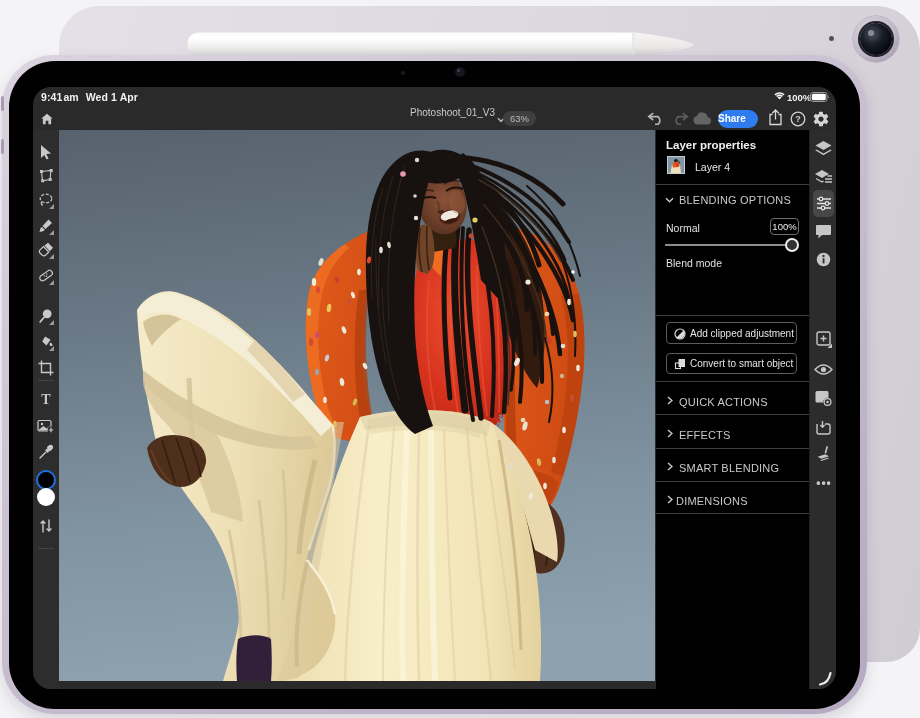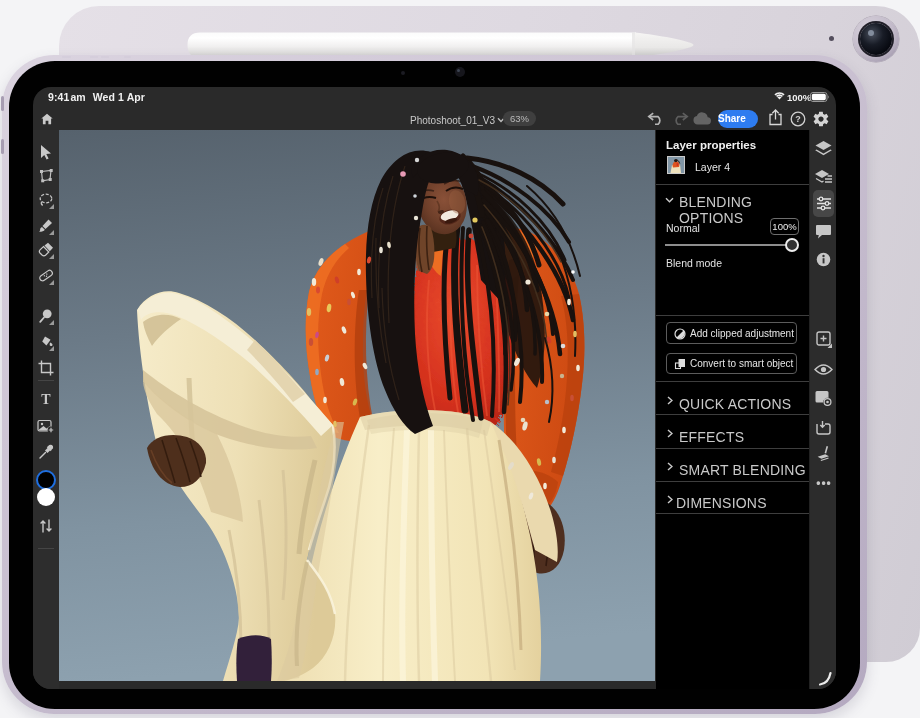--- a/index.html
+++ b/index.html
@@ -27,34 +27,34 @@
   #bezel { position:absolute; left:7px; top:6px; right:7px; bottom:5px; border-radius:46px; background:#010101; }
   #screen { position:absolute; left:31px; top:32px; width:803px; height:602px; border-radius:18px;
     background:#2a2a2a; overflow:hidden; }
   .slot { position:absolute; top:1px; height:2px; border-radius:1px; background:rgba(210,202,216,.55); }
   #fcam1 { position:absolute; left:453px; top:12px; width:10px; height:10px; border-radius:50%; background:#16161c; }
   #fcam1 i { position:absolute; left:2px; top:2px; width:3px; height:3px; border-radius:50%; background:#3c4452; }
   #fcam2 { position:absolute; left:399px; top:16px; width:4px; height:4px; border-radius:50%; background:#1b1b22; }
   .volbtn { position:absolute; left:-1px; width:3px; border-radius:2px; background:#a79db2; }
 
   
-  #statusL { position:absolute; left:8px; top:4px; font-size:10.5px; font-weight:700; color:#f1f1f1; letter-spacing:.1px;margin-left:7px; }
+  #statusL { position:absolute; left:8px; top:4px; font-size:10.5px; font-weight:700; color:#f1f1f1; letter-spacing:.1px; }
   #statusL .gap { display:inline-block; width:7px; }
   #pct { position:absolute; left:754px; top:4.5px; font-size:9.5px; font-weight:700; color:#f1f1f1; }
-  #title { position:absolute; left:377px; top:20px; font-size:10px; color:#c9c9c9;margin-top:8px; }
+  #title { position:absolute; left:377px; top:20px; font-size:10px; color:#c9c9c9; }
   #zoompill { position:absolute; left:470px; top:24px; width:33px; height:15px; border-radius:8px; background:#3f3f3f;
     font-size:9.5px; color:#b9b9b9; text-align:center; line-height:15px; }
   #sharebtn { position:absolute; left:685px; top:23px; width:40px; height:18px; border-radius:9px; background:#2e7cf0;
     font-size:10px; font-weight:700; color:#fff; text-align:left; line-height:18px; }
 
   #toolbar { position:absolute; left:0; top:43px; width:26px; height:559px; background:#2d2d2d; }
   #rpanel { position:absolute; left:623px; top:43px; width:153px; height:559px; background:#000000; }
   #rrail { position:absolute; left:776px; top:43px; width:27px; height:559px; background:#2c2c2c; border-left:1px solid #222; }
   .pdiv { position:absolute; left:0; width:153px; height:1px; background:#3e3e3e; }
-  .caps { position:absolute; font-size:14px; letter-spacing:.2px; color:#c9c9c9; }
+  .caps { position:absolute; font-size:11px; letter-spacing:.2px; color:#c9c9c9; }
   .btn { position:absolute; left:10px; width:131px; border:1px solid #5c5c5c; border-radius:4px; color:#e5e5e5;
     font-size:10px; white-space:nowrap; }
   .lbl { position:absolute; font-size:10.5px; color:#e2e2e2; }
   #canvas-wrap { position:absolute; left:26px; top:43px; width:596px; height:551px; }
 </style>
 </head>
 <body>
 <div id="stage">
 
   <div id="backpad">

